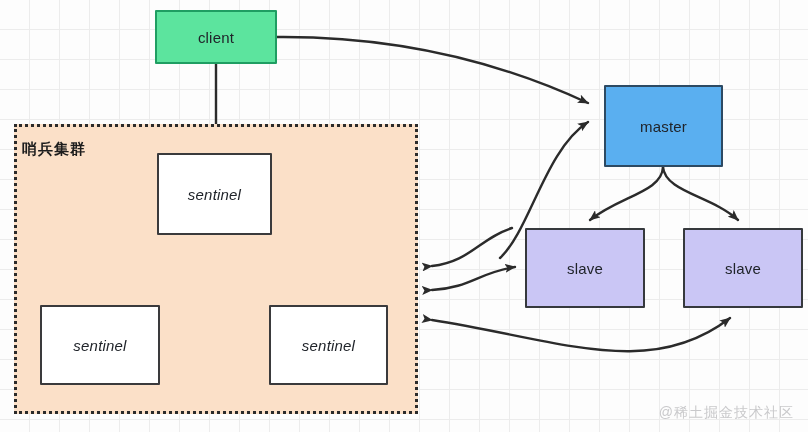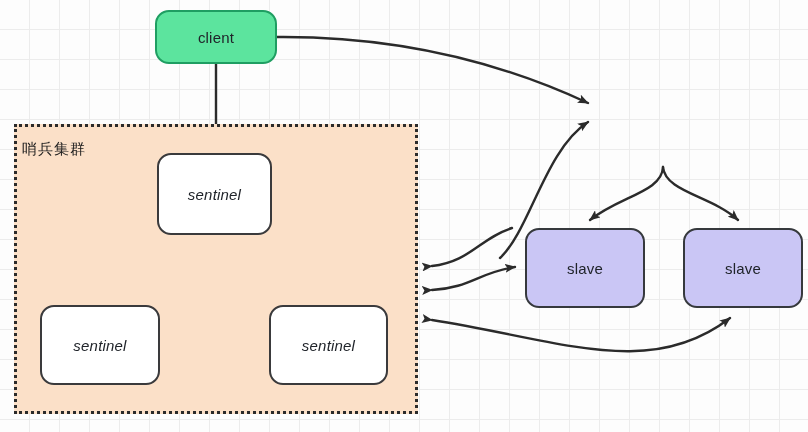--- a/index.html
+++ b/index.html
@@ -26,21 +26,21 @@
     top: 0;
     width: 808px;
     height: 432px;
     pointer-events: none;
   }
   .node {
     position: absolute;
     display: flex;
     align-items: center;
     justify-content: center;
-    border-radius: 14px;
+    border-radius: 1px;
     box-sizing: border-box;
     border: 2px solid #36393d;
     font-size: 15px;
     color: #20242a;
     letter-spacing: .2px;
     z-index: 3;
   }
   .node-client {
     left: 155px; top: 10px; width: 122px; height: 54px;
     background: #5ce49e;
@@ -76,21 +76,21 @@
     width: 404px; height: 290px;
     box-sizing: border-box;
     background: #fbe0c8;
     border: 3px dotted #2b2b2b;
     z-index: 1;
   }
   .cluster-label {
     position: absolute;
     left: 22px; top: 140px;
     font-size: 15px;
-    font-weight: normal;
+    font-weight: bold;
     color: #1d1d1d;
     z-index: 4;
     letter-spacing: 1px;
   }
   .watermark {
     position: absolute;
     right: 14px;
     bottom: 10px;
     font-size: 14px;
     color: #c9c9cb;
@@ -140,20 +140,23 @@
       <path d="M432,290 C 470,288 480,272 515,267" marker-start="url(#ah)" marker-end="url(#ah)"></path>
 
       <path d="M432,320 C 560,340 650,380 730,318" marker-start="url(#ah)" marker-end="url(#ah)"></path>
     </g>
   </svg>
 
   <div class="node node-client">
     <span>client</span>
   </div>
 
+  <div class="node node-master">
+    <span>master</span>
+  </div>
 
   <div class="node node-slave-1">
     <span>slave</span>
   </div>
 
   <div class="node node-slave-2">
     <span>slave</span>
   </div>
 
   <div class="node node-sentinel node-sentinel-top">
@@ -161,14 +164,15 @@
   </div>
 
   <div class="node node-sentinel node-sentinel-left">
     <span>sentinel</span>
   </div>
 
   <div class="node node-sentinel node-sentinel-right">
     <span>sentinel</span>
   </div>
 
+  <div class="watermark">@稀土掘金技术社区</div>
 
 </div>
 
 </body></html>

